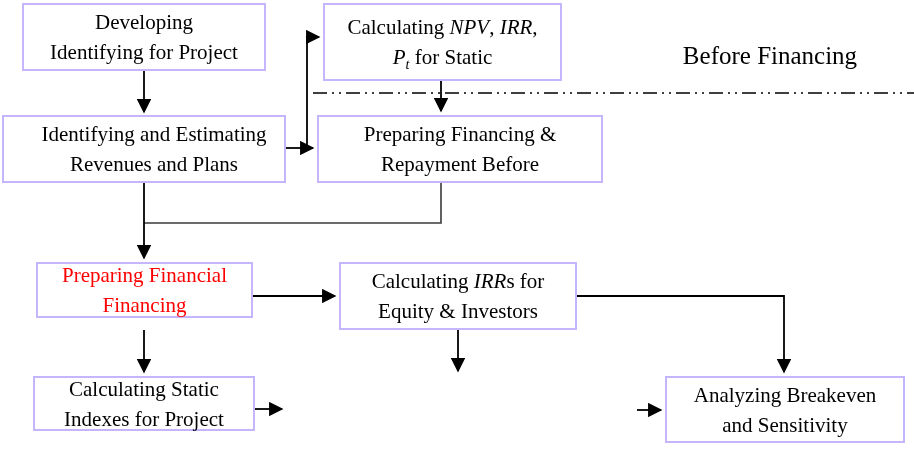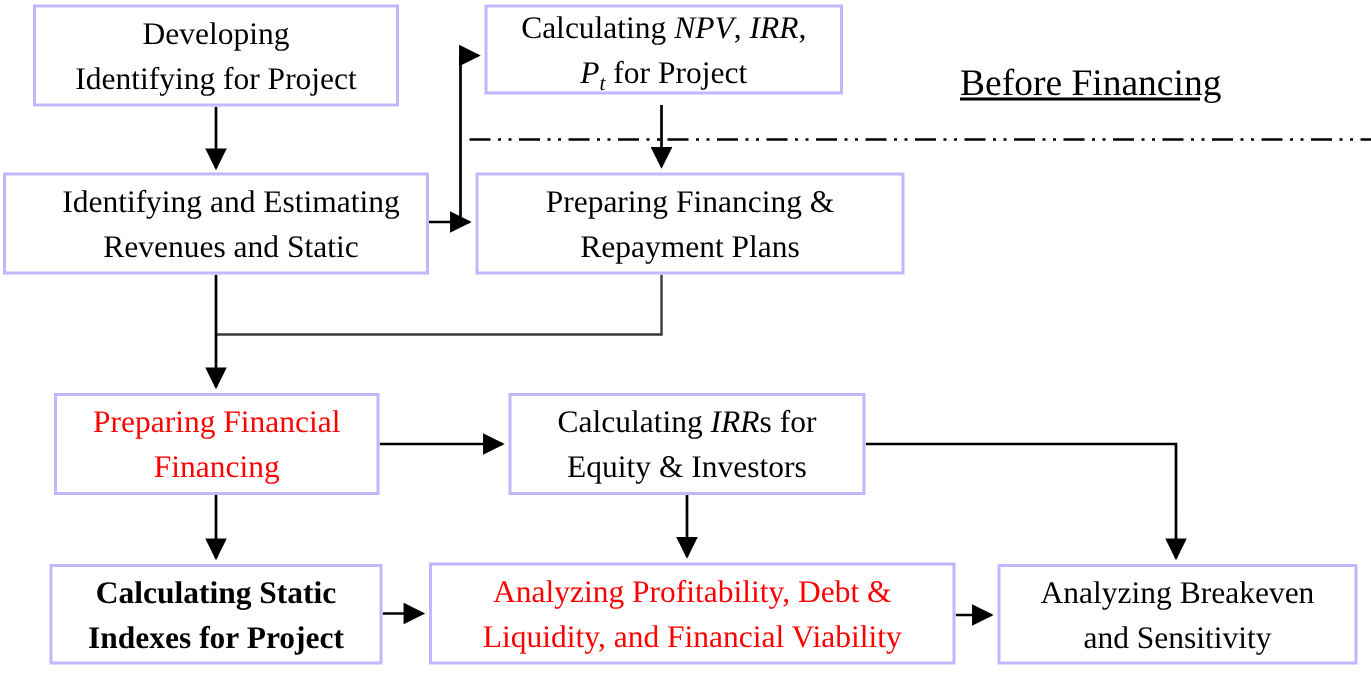--- a/index.html
+++ b/index.html
@@ -27,32 +27,32 @@
     line-height: 30px;
     white-space: nowrap;
   }
   .box.red { color: var(--highlight, #ff0000); }
   .box i { font-style: italic; }
   .box sub { font-size: 68%; font-style: italic; line-height: 0; }
   .stage-label {
     position: absolute;
     font-size: 25px;
     line-height: 30px;
+    text-align: center;
     width: 260px;
     left: 640px;
-    text-decoration: underline;
   }
   
   #box-developing            { left: 22px;  top: 3px;   width: 244px; height: 68px; }
-  #box-calc-npv              { left: 323px; top: 3px;   width: 239px; height: 60px; }
+  #box-calc-npv              { left: 323px; top: 3px;   width: 239px; height: 78px; }
   #box-identifying           { left: 2px;   top: 115px; width: 284px; height: 68px; padding-left: 20px; }
   #box-preparing-financing   { left: 317px; top: 115px; width: 286px; height: 68px; }
-  #box-preparing-statements  { left: 36px;  top: 262px; width: 217px; height: 68px; }
+  #box-preparing-statements  { left: 36px;  top: 262px; width: 217px; height: 56px; }
   #box-calc-irrs             { left: 339px; top: 262px; width: 238px; height: 68px; }
-  #box-calc-static           { left: 33px;  top: 376px; width: 222px; height: 67px; font-weight: bold; }
+  #box-calc-static           { left: 33px;  top: 376px; width: 222px; height: 55px; }
   #box-analyzing-prof        { left: 286px; top: 375px; width: 351px; height: 68px; }
   #box-analyzing-breakeven   { left: 665px; top: 376px; width: 240px; height: 67px; }
   #label-before { top: 41px; }
   #label-after  { top: 118px; }
 </style>
 </head>
 <body>
 
 <div class="canvas">
 
@@ -90,54 +90,50 @@
     <path d="M637 410 H661" stroke="#000000" stroke-width="1.8" fill="none" marker-end="url(#ah)"></path>
   </svg>
 
   <div class="box" id="box-developing">
     <div>Developing</div>
     <div>Identifying for Project</div>
   </div>
 
   <div class="box" id="box-calc-npv">
     <div><span>Calculating </span><i>NPV</i><span>, </span><i>IRR</i><span>,</span></div>
-    <div><i>P</i><sub>t</sub><span> for Project</span></div>
+    <div><i>P</i><sub>t</sub><span> for Static</span></div>
   </div>
 
   <div class="stage-label" id="label-before">Before Financing</div>
 
   <div class="box" id="box-identifying">
     <div>Identifying and Estimating</div>
-    <div>Revenues and Static</div>
+    <div>Revenues and Plans</div>
   </div>
 
   <div class="box" id="box-preparing-financing">
     <div>Preparing Financing &amp;</div>
-    <div>Repayment Plans</div>
+    <div>Repayment Before</div>
   </div>
 
 
   <div class="box red" id="box-preparing-statements">
     <div>Preparing Financial</div>
     <div>Financing</div>
   </div>
 
   <div class="box" id="box-calc-irrs">
     <div><span>Calculating </span><i>IRR</i><span>s for</span></div>
     <div>Equity &amp; Investors</div>
   </div>
 
   <div class="box" id="box-calc-static">
     <div>Calculating Static</div>
     <div>Indexes for Project</div>
   </div>
 
-  <div class="box red" id="box-analyzing-prof">
-    <div>Analyzing Profitability, Debt &amp;</div>
-    <div>Liquidity, and Financial Viability</div>
-  </div>
 
   <div class="box" id="box-analyzing-breakeven">
     <div>Analyzing Breakeven</div>
     <div>and Sensitivity</div>
   </div>
 
 </div>
 
 </body></html>

